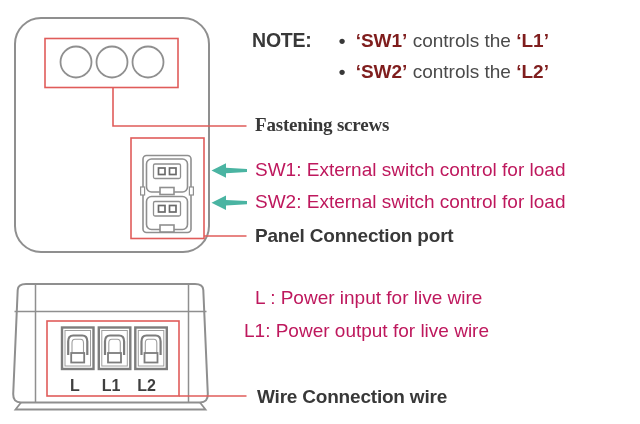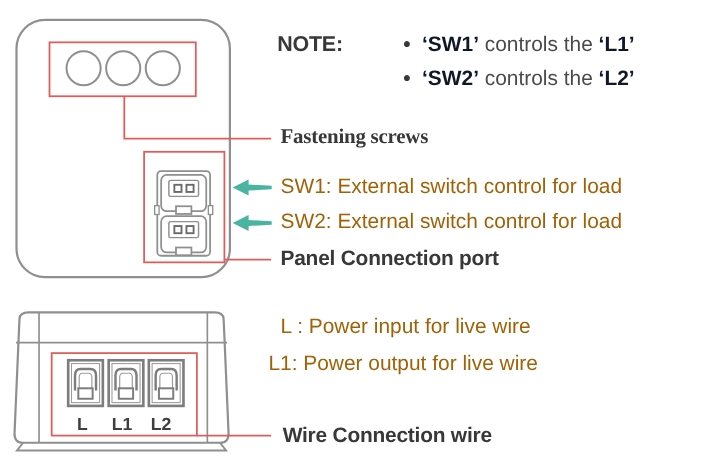--- a/index.html
+++ b/index.html
@@ -1,26 +1,26 @@
 <!DOCTYPE html>
 <html><head>
 <meta charset="utf-8">
 <style>
   html,body{margin:0;padding:0;background:#fff;}
   .stage{
     position:relative;width:640px;height:424px;background:#ffffff;
     font-family:"Liberation Sans",sans-serif;overflow:hidden;
   }
   .stage svg{position:absolute;left:0;top:0;}
-  .txt{position:absolute;white-space:nowrap;font-size:19px;color:#a16207;}
+  .txt{position:absolute;white-space:nowrap;font-size:19px;color:#be185d;}
   .bold{font-weight:700;color:#383838;letter-spacing:-0.2px;}
-  .note{position:absolute;left:252px;top:25px;display:flex;align-items:flex-start;gap:28px;}
+  .note{position:absolute;left:252px;top:25px;display:flex;align-items:flex-start;}
   .note-label{font-weight:700;font-size:19.5px;color:#383838;line-height:31px;margin-right:27px;letter-spacing:-0.2px;}
   .note-item{line-height:31px;font-size:19px;color:#4a4a4a;white-space:nowrap;}
-  .note-item .b{font-weight:700;color:#0f172a;}
+  .note-item .b{font-weight:700;color:#7f1d1d;}
   .bullet{display:inline-block;width:17px;font-weight:700;color:#383838;}
   .stage svg text{font-family:"Liberation Sans",sans-serif;font-weight:700;font-size:16px;}
 </style>
 </head>
 <body>
 
 <div class="stage">
 
   <svg width="640" height="424" viewBox="0 0 640 424">
 

